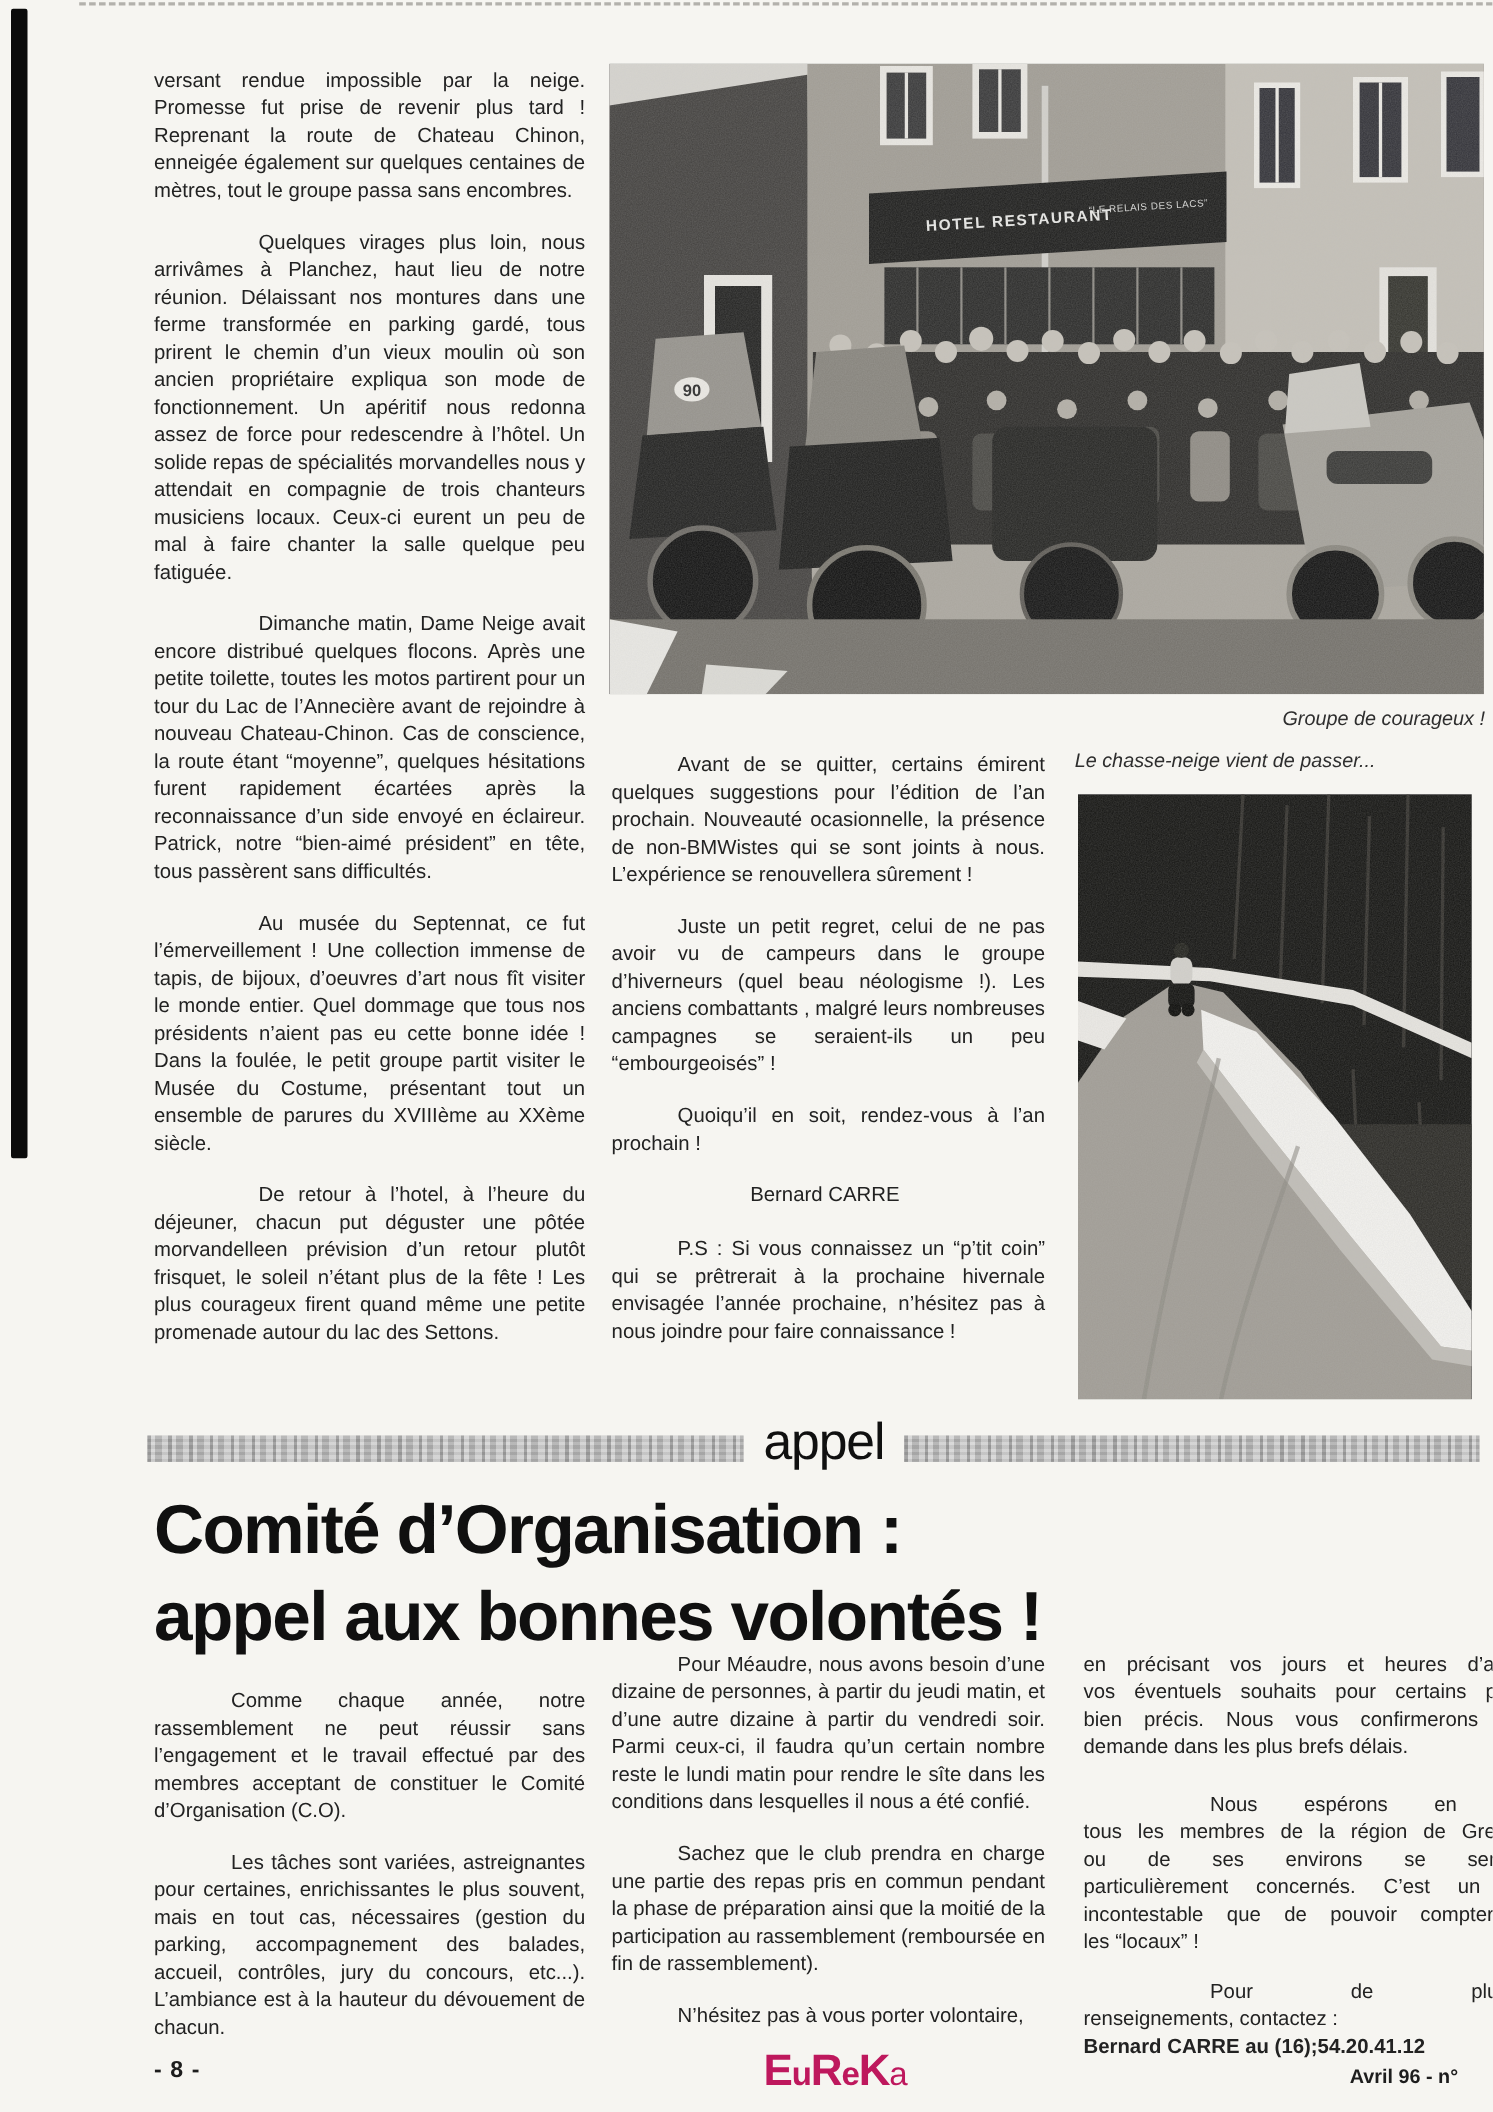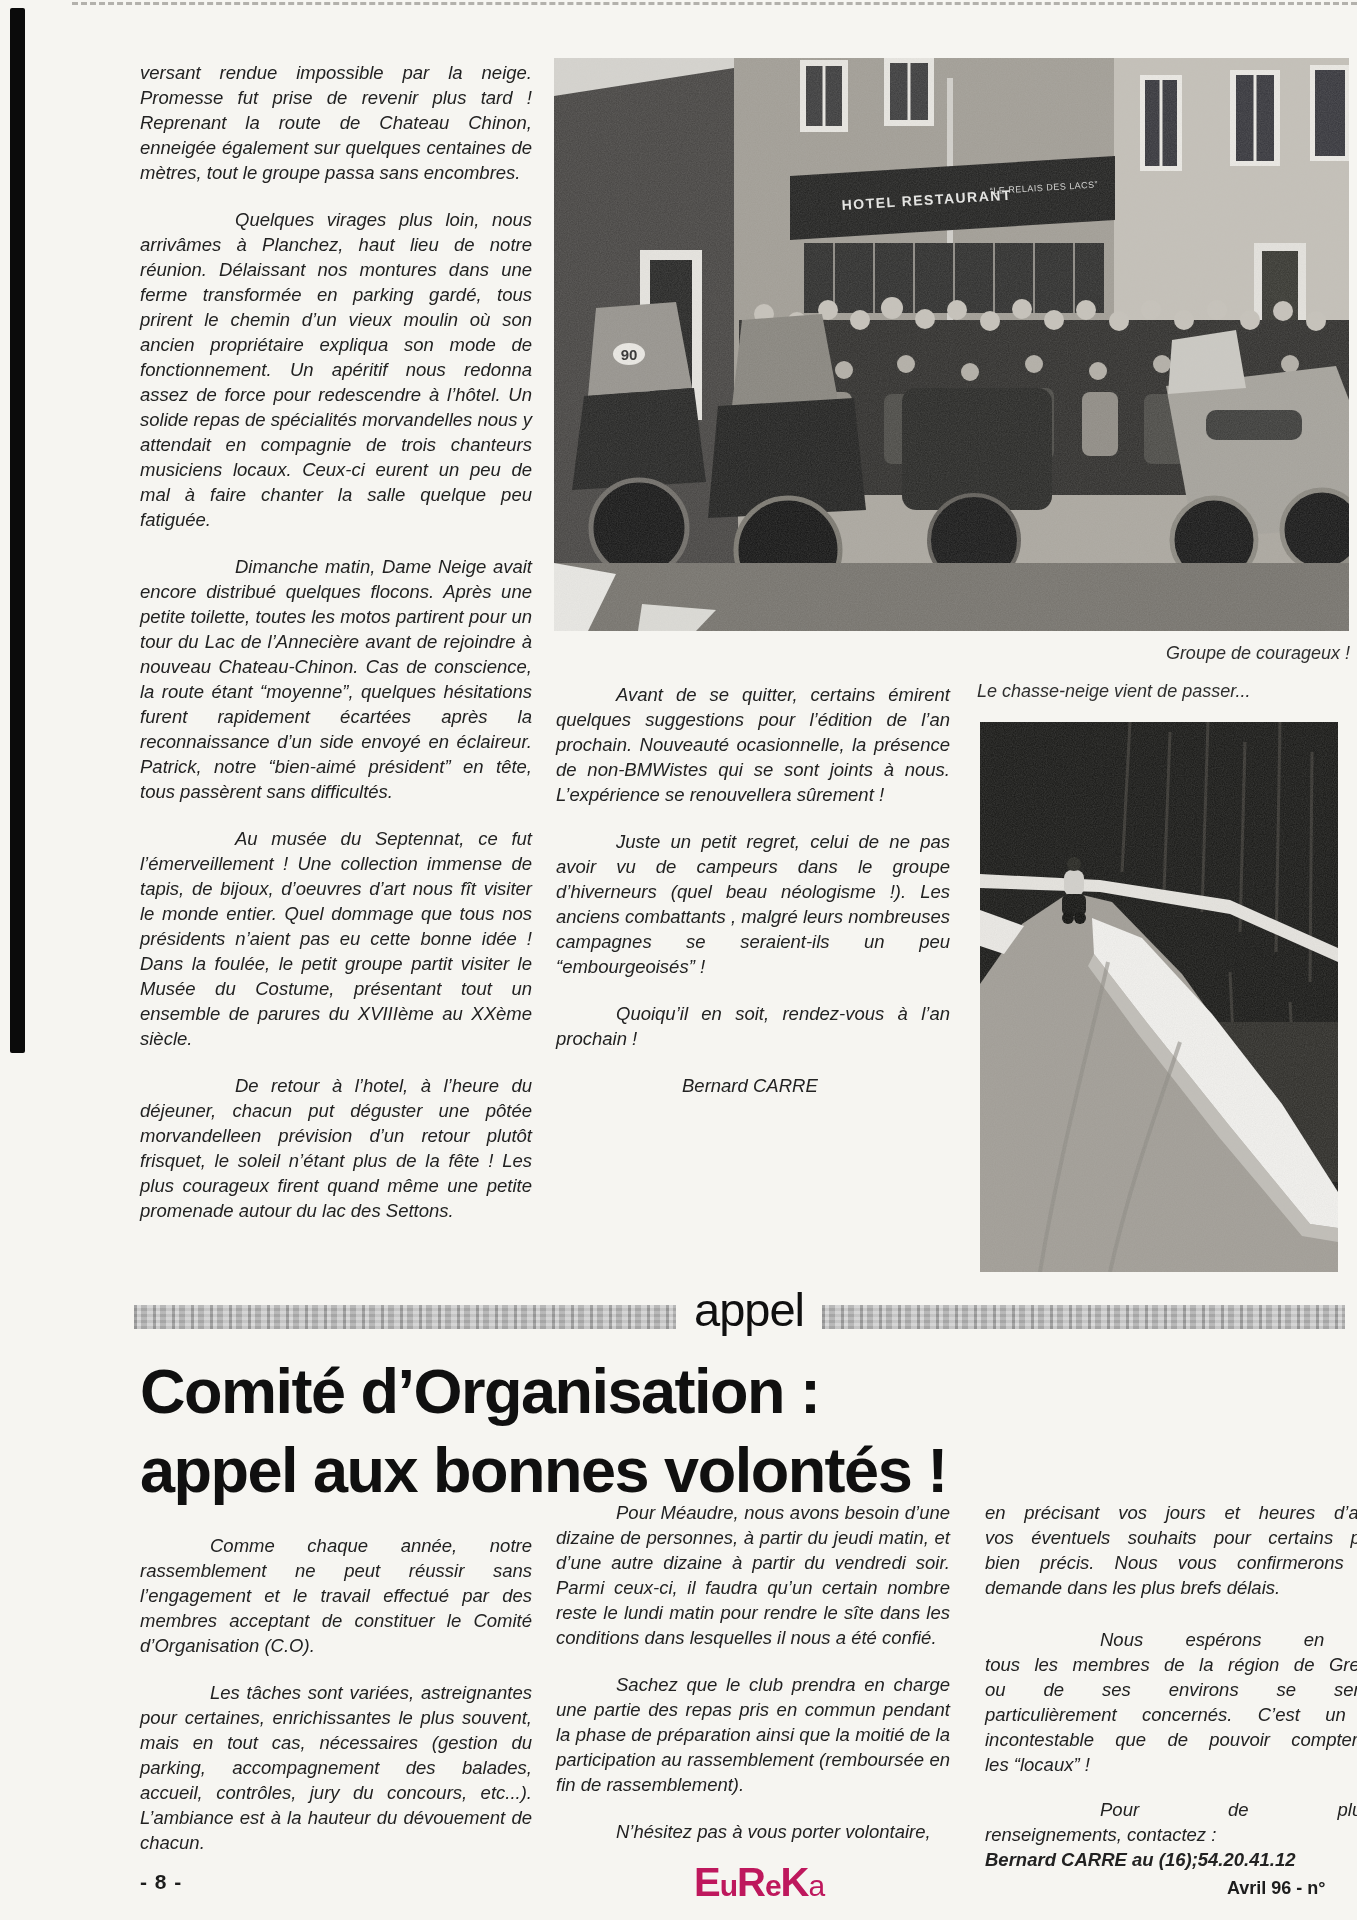--- a/index.html
+++ b/index.html
@@ -6,21 +6,21 @@
   .page { position:relative; width:1357px; height:1920px; background:#f6f5f1;
           overflow:hidden; font-family:"Liberation Sans", sans-serif; color:#1d1d1d; }
 
   
   .top-dashed { position:absolute; left:72px; top:2px; width:1285px; height:0;
                 border-top:3px dashed #b3b1ac; }
   .left-bar { position:absolute; left:10px; top:8px; width:15px; height:1045px;
               background:#0b0b0b; border-radius:2px; }
 
   
-  .col { position:absolute; text-align:justify; font-size:18.5px; line-height:25px; color:#222;font-style:italic; }
+  .col { position:absolute; text-align:justify; font-size:18.5px; line-height:25px; color:#222; }
   .col p { margin:0 0 22px 0; }
   .ind95  { text-indent:95px; }
   .ind60  { text-indent:60px; }
   .ind70  { text-indent:70px; }
   .leftcol { left:140px; top:60px;  width:392px; }
   .midcol  { left:556px; top:682px; width:394px; }
   .sig { margin:18px 0 24px 126px; text-indent:0; }
 
   
   .photo { position:absolute; overflow:hidden; background:#888; }
@@ -206,20 +206,21 @@
   </div>
 
   <div class="caption cap1">Groupe de courageux !</div>
   <div class="caption cap2">Le chasse-neige vient de passer...</div>
 
   <div class="col midcol">
     <p class="ind60">Avant de se quitter, certains émirent quelques suggestions pour l’édition de l’an prochain. Nouveauté ocasionnelle, la présence de non-BMWistes qui se sont joints à nous. L’expérience se renouvellera sûrement !</p>
     <p class="ind60">Juste un petit regret, celui de ne pas avoir vu de campeurs dans le groupe d’hiverneurs (quel beau néologisme !). Les anciens combattants , malgré leurs nombreuses campagnes se seraient-ils un peu “embourgeoisés” !</p>
     <p class="ind60">Quoiqu’il en soit, rendez-vous à l’an prochain !</p>
     <div class="sig">Bernard CARRE</div>
+    <p class="ind60">P.S : Si vous connaissez un “p’tit coin” qui se prêtrerait à la prochaine hivernale envisagée l’année prochaine, n’hésitez pas à nous joindre pour faire connaissance !</p>
   </div>
 
   <div class="photo photo2">
     <svg width="358" height="550" viewBox="0 0 358 550" xmlns="http://www.w3.org/2000/svg">
       <defs>
         <filter id="grainB">
             <feTurbulence type="fractalNoise" baseFrequency="0.9" numOctaves="2"></feTurbulence>
           <feColorMatrix type="matrix" values="0 0 0 0 0.5  0 0 0 0 0.5  0 0 0 0 0.48  0 0 0 0.45 0"></feColorMatrix>
           </filter>
       </defs>

